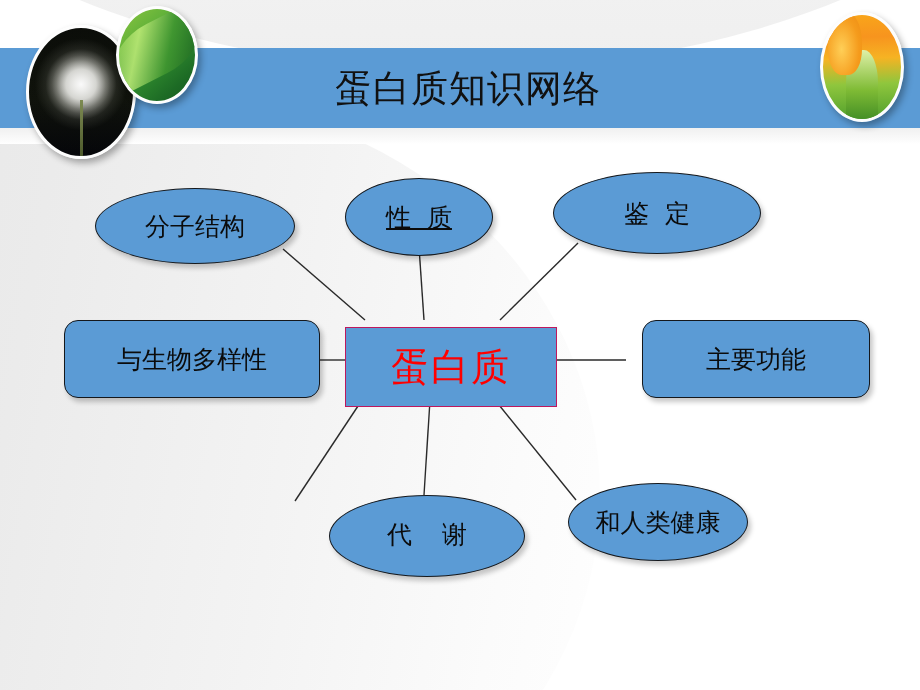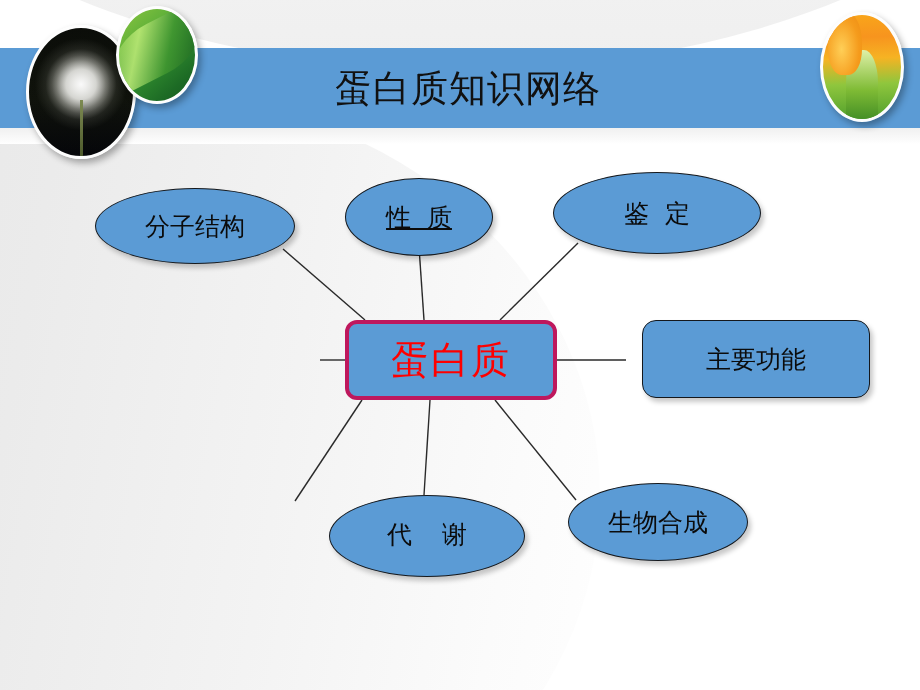--- a/index.html
+++ b/index.html
@@ -171,26 +171,27 @@
     color: #0b0b0b;
     font-family: "DejaVu Serif", "Liberation Serif", serif;
     font-size: 25px;
     line-height: 1;
     white-space: pre;
     box-shadow: 3px 4px 5px rgba(0,0,0,0.22);
   }
   .node.ellipse { border-radius: 50%; }
   .node.rounded { border-radius: 14px; }
   .node.center {
-    border-radius: 12px;
-    border: 4px solid #be185d;
+    border-radius: 0;
+    border: 1px solid #be185d;
     color: #ff0000;
     font-size: 38px;
     letter-spacing: 2px;
     box-shadow: none;
+    margin-top: 7px;
   }
 </style>
 </head>
 <body>
 
 <div id="slide">
 
   <div class="bg-layer">
     <div class="bg-ellipse"></div>
     <div class="bg-arc"></div>
@@ -225,32 +226,35 @@
     </div>
 
     <div class="node ellipse" style="left:345px; top:178px; width:148px; height:78px;text-decoration:underline;">
       <span>性  质</span>
     </div>
 
     <div class="node ellipse" style="left:553px; top:172px; width:208px; height:82px;">
       <span>鉴  定</span>
     </div>
 
+    <div class="node rounded" style="left:64px; top:320px; width:256px; height:78px;">
+      <span>与生物多样性</span>
+    </div>
 
     <div class="node center" style="left:345px; top:320px; width:212px; height:80px;">
       <span>蛋白质</span>
     </div>
 
     <div class="node rounded" style="left:626px; top:320px; width:228px; height:78px;margin-left:16px;">
       <span>主要功能</span>
     </div>
 
 
     <div class="node ellipse" style="left:329px; top:495px; width:196px; height:82px;font-family:Liberation Mono, monospace;">
       <span>代  谢</span>
     </div>
 
     <div class="node ellipse" style="left:568px; top:483px; width:180px; height:78px;">
-      <span>生物合成</span>
+      <span>和人类健康</span>
     </div>
 
   </div>
 </div>
 
 </body></html>

